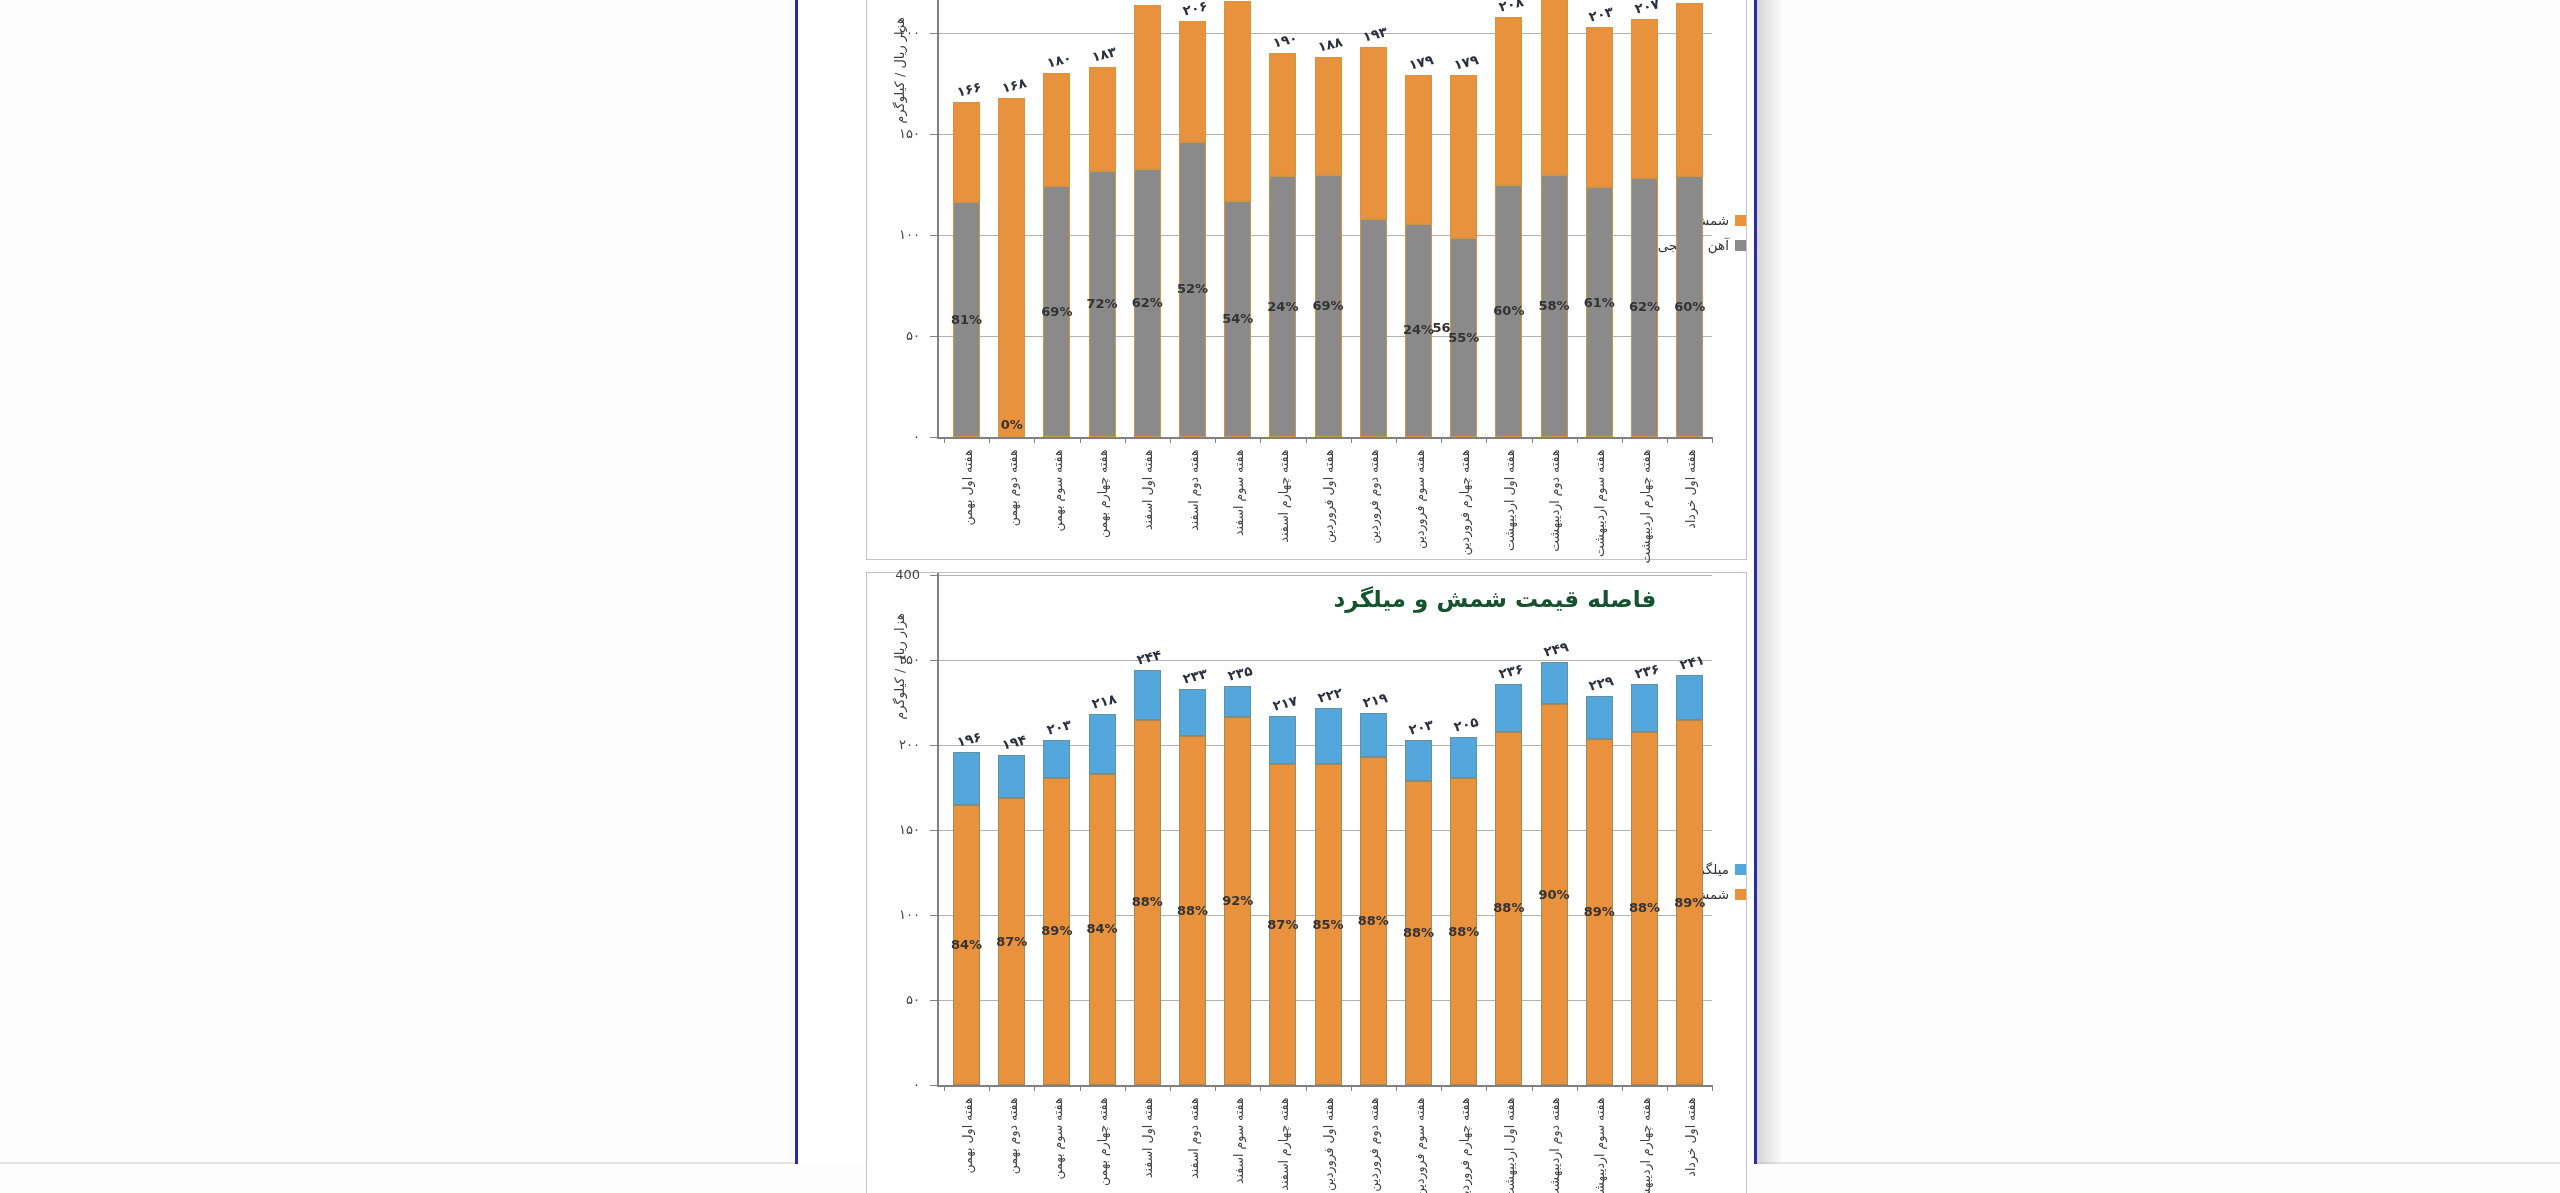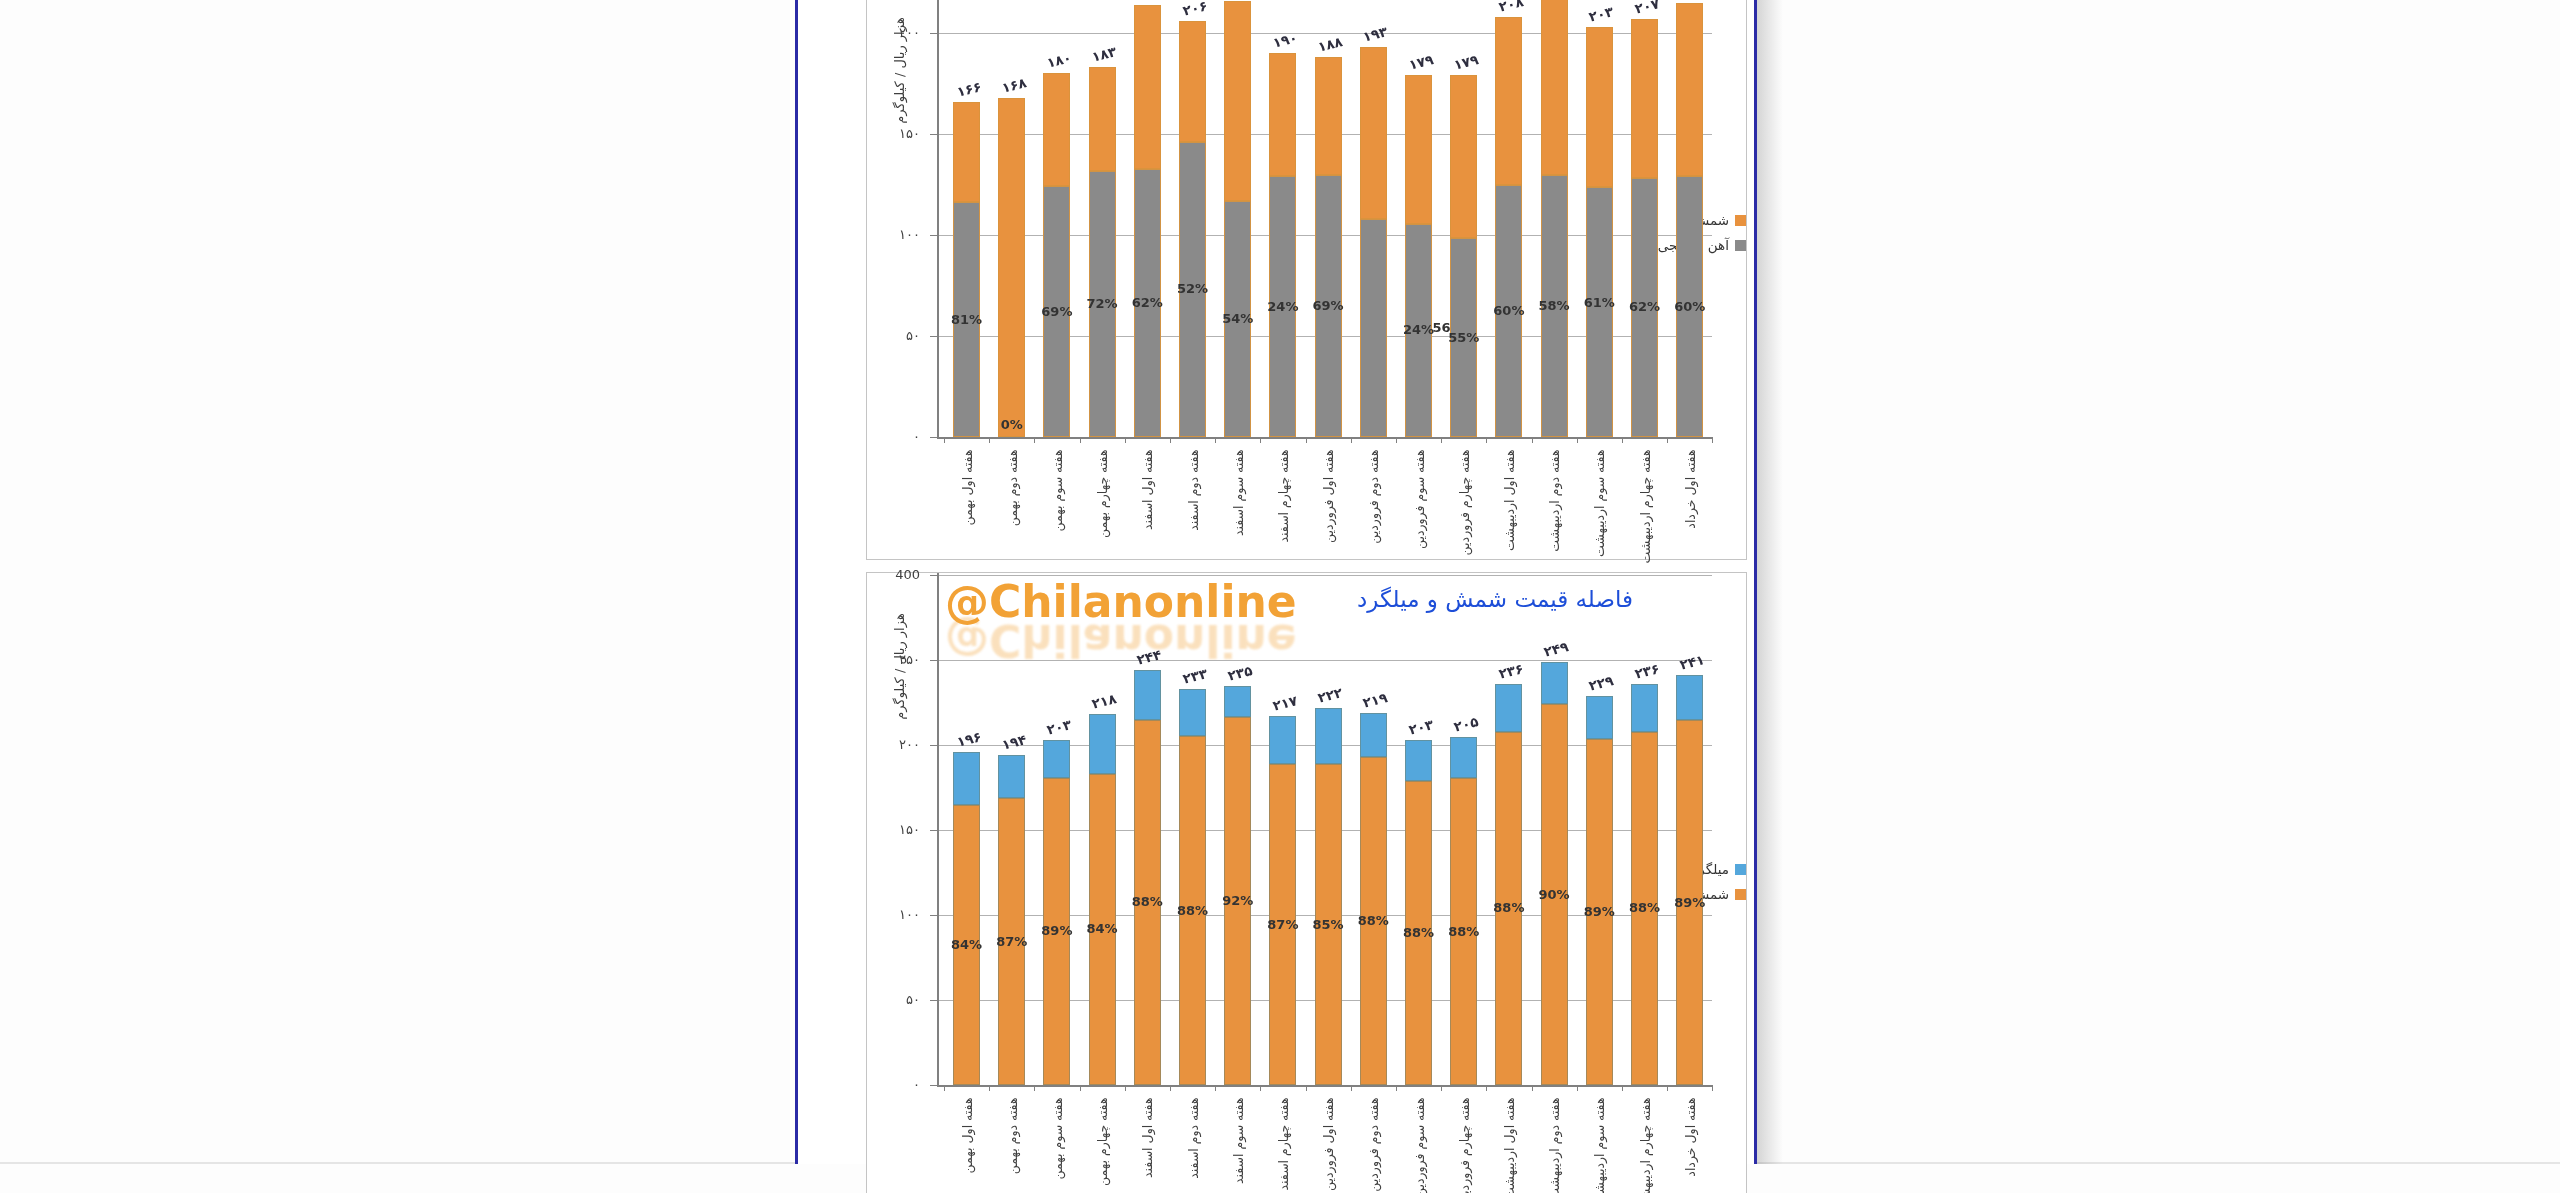--- a/index.html
+++ b/index.html
@@ -34,21 +34,21 @@
   .cat-label{position:absolute;width:300px;text-align:right;direction:rtl;font-size:12.5px;color:#404040;
     padding-right:14px;box-sizing:border-box;transform:rotate(-90deg);white-space:nowrap;}
   .ylab{position:absolute;width:260px;text-align:center;direction:rtl;font-size:13px;color:#3f3f3f;
     transform:rotate(-90deg);white-space:nowrap;}
   
   .legend{position:absolute;display:flex;flex-direction:column;gap:9px;align-items:flex-end;width:188px;}
   .legend-row{display:flex;align-items:center;gap:6px;font-size:13.5px;color:#333;direction:ltr;}
   .legend-swatch{width:11px;height:11px;display:inline-block;}
   
   .chart-title{position:absolute;left:1245px;top:586px;width:500px;text-align:center;direction:rtl;
-    font-size:23px;font-weight:normal;color:#1d4ed8;letter-spacing:0;}
+    font-size:23px;font-weight:bold;color:#14532d;letter-spacing:0;}
   
   .wm{position:absolute;color:#f2a236;font-weight:bold;line-height:1;}
   .wm .mirror{display:block;transform:scaleY(-1);opacity:.32;filter:blur(1px);margin-top:-6px;}
   .wm-handle{left:945px;top:580px;font-size:44px;}
   .wm-url{left:953px;top:640px;font-size:27px;}
 </style>
 </head>
 <body>
 
 <div id="screen">
@@ -68,24 +68,20 @@
     <div class="legend-row">
       <span>شمش</span>
       <span class="legend-swatch" style="background:#E8923E;"></span>
     </div>
     <div class="legend-row">
       <span>آهن اسفنجی</span>
       <span class="legend-swatch" style="background:#8A8A8A;"></span>
     </div>
   </div>
 
-  <div class="wm wm-handle">
-    <span>@Chilanonline</span>
-    <span class="mirror">@Chilanonline</span>
-  </div>
   <div class="chart-title">فاصله  قیمت شمش و میلگرد</div>
   <div class="ylab" style="left:769px;top:659px;">هزار ریال / کیلوگرم</div>
   <div class="legend" style="left:1558px;top:861px;">
     <div class="legend-row">
       <span>میلگرد</span>
       <span class="legend-swatch" style="background:#54A7DC;"></span>
     </div>
     <div class="legend-row">
       <span>شمش</span>
       <span class="legend-swatch" style="background:#E8923E;"></span>

